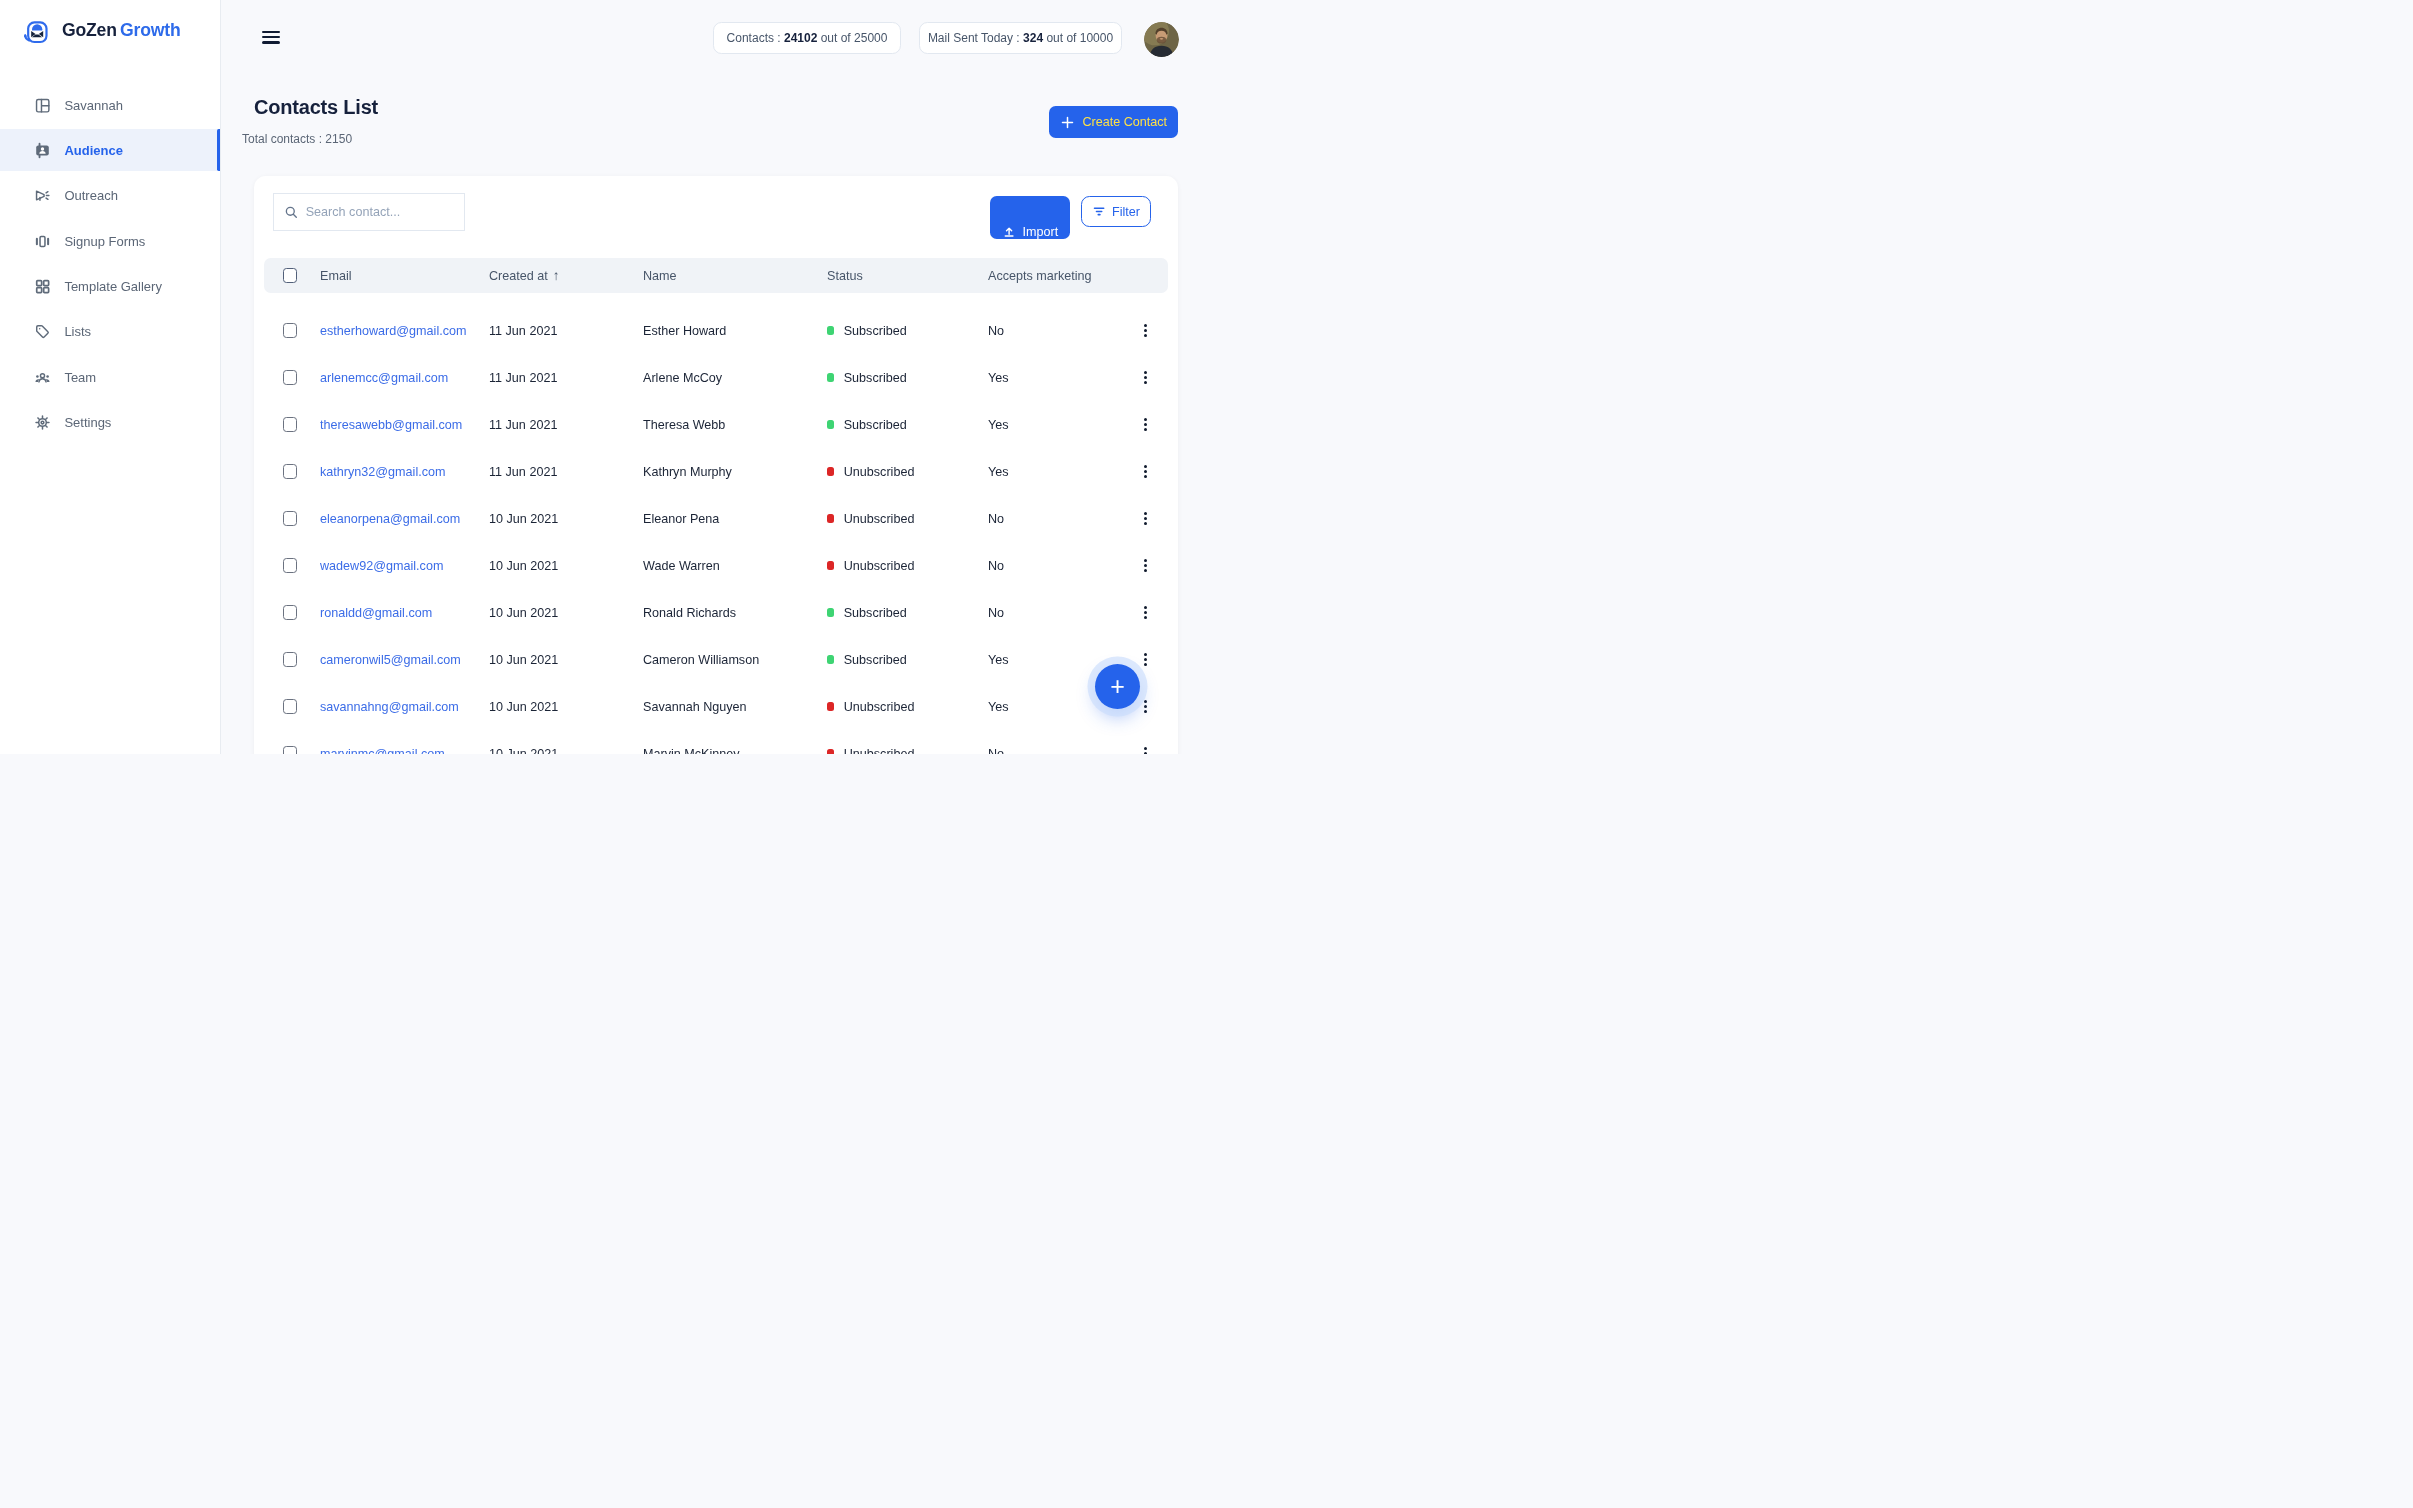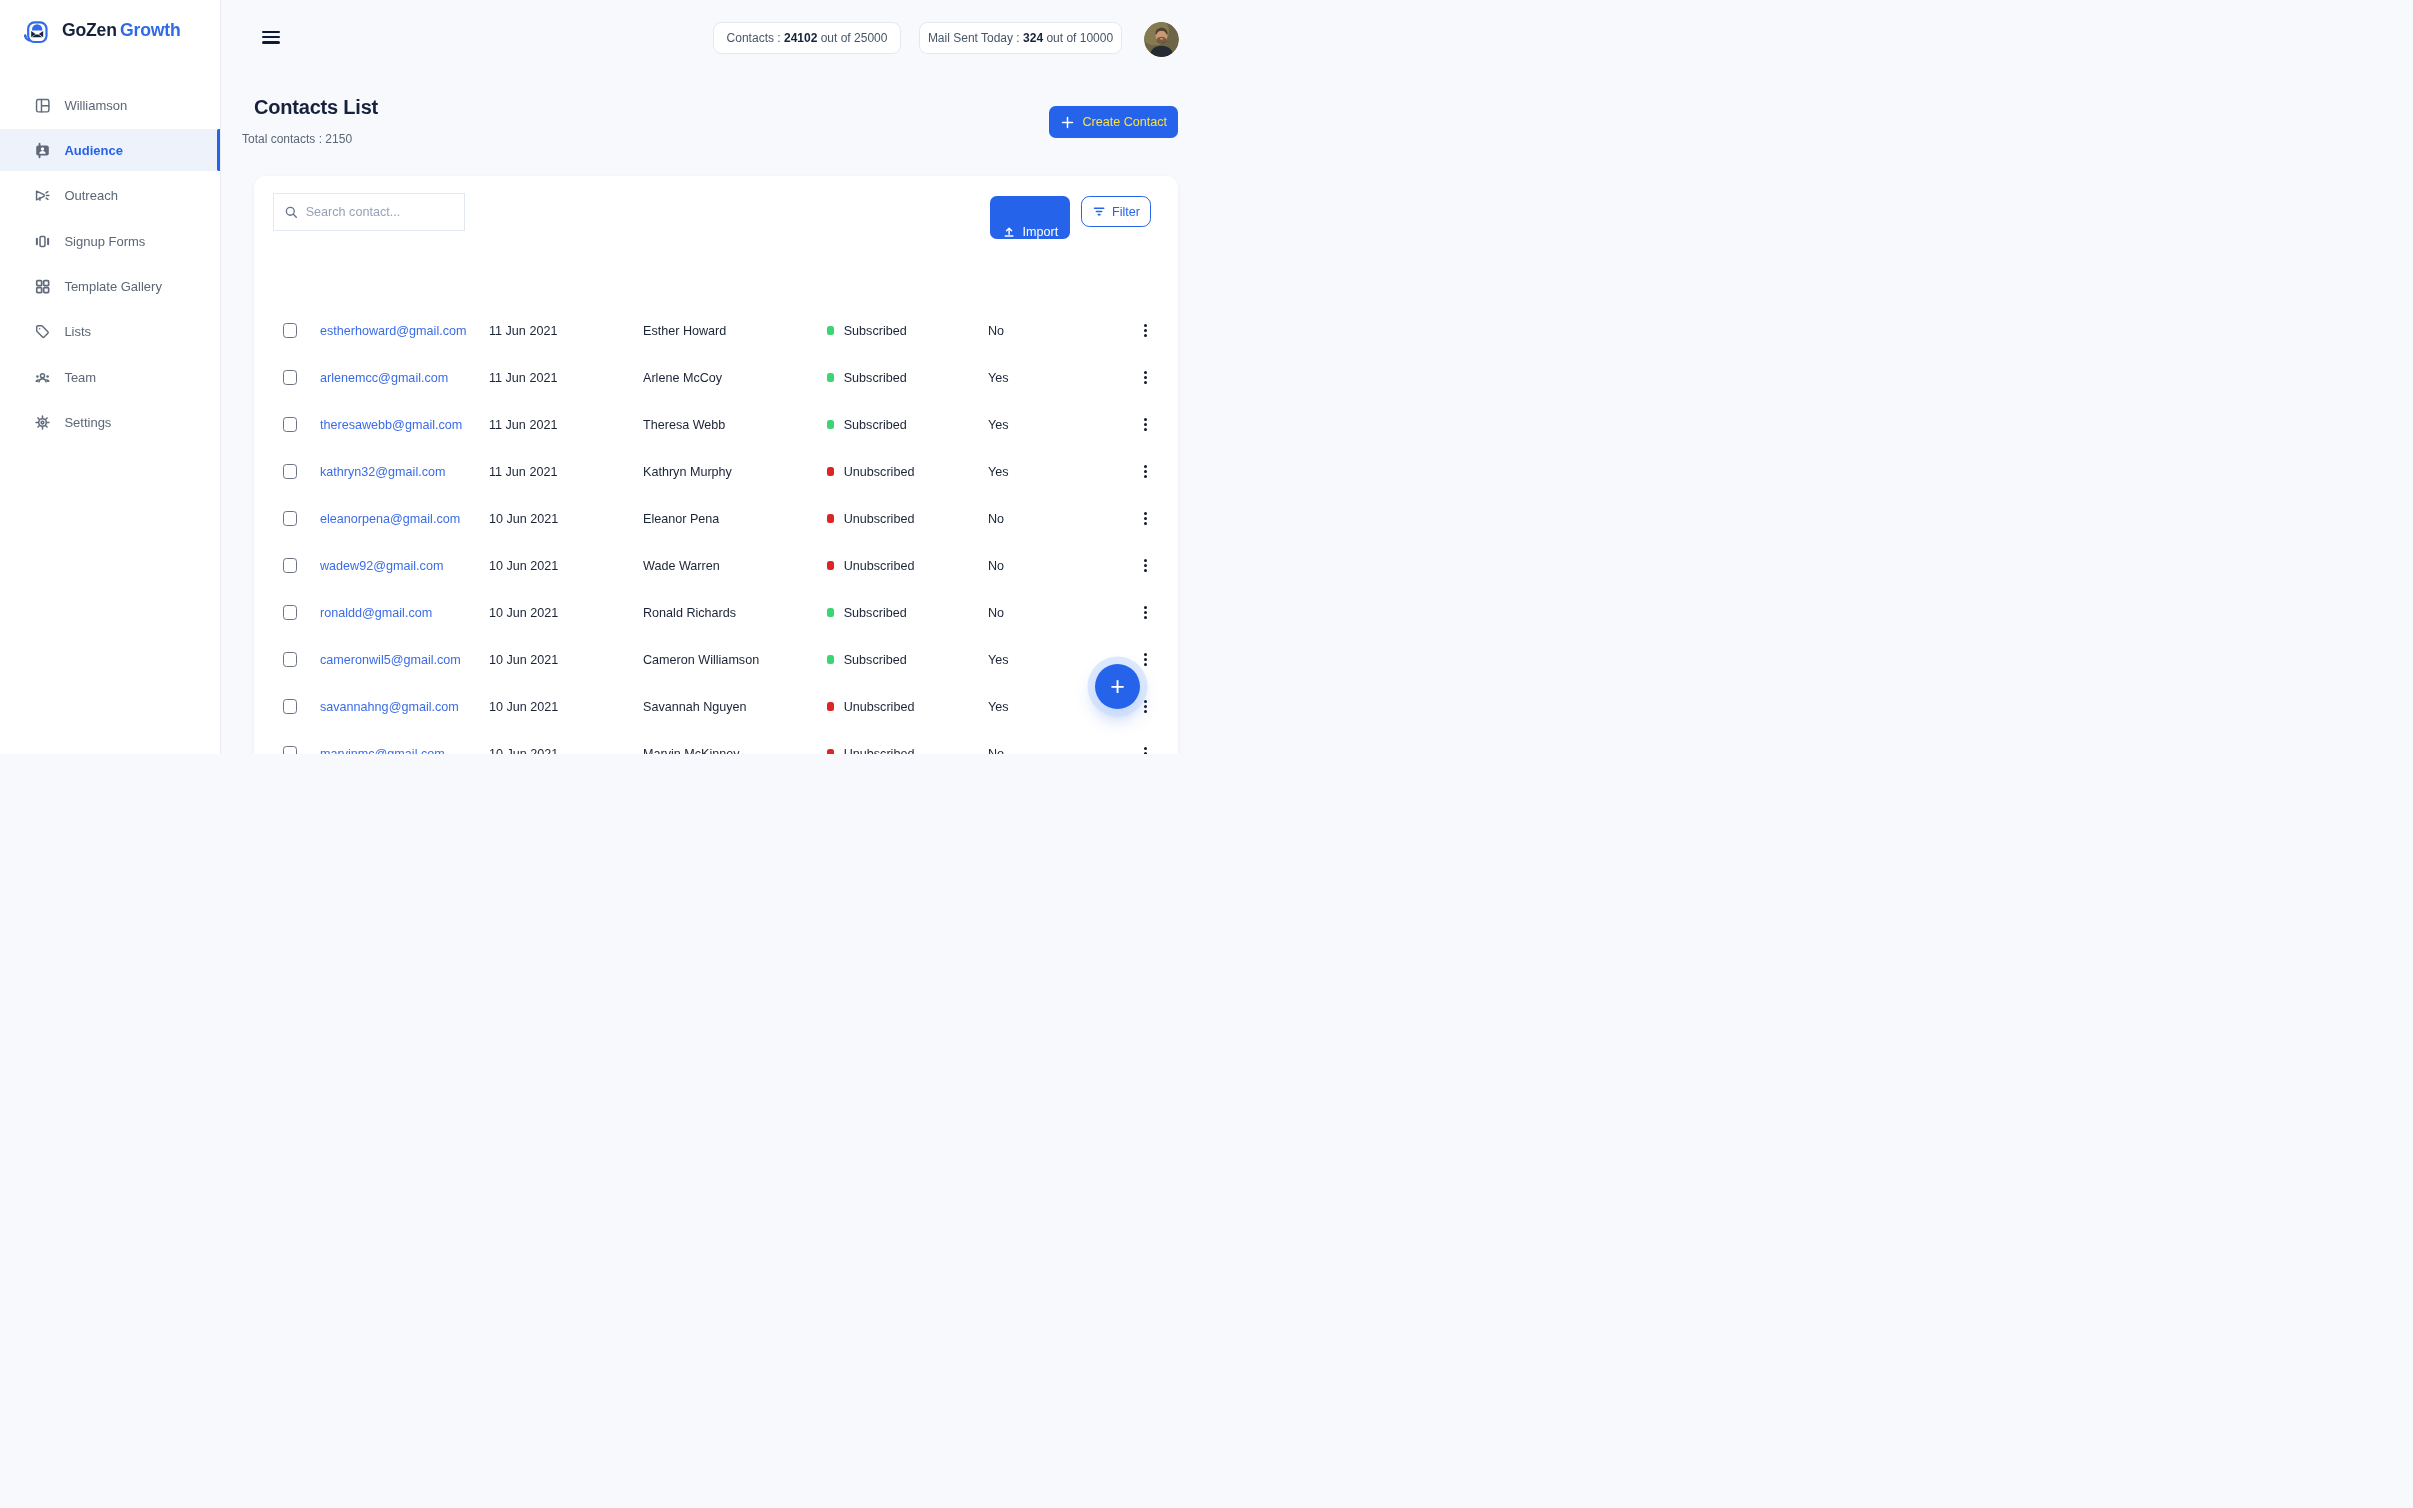--- a/index.html
+++ b/index.html
@@ -87,21 +87,21 @@
   </div>
 
   <nav class="nav">
     <div class="nav-item">
       <span class="icon">
         <svg viewBox="0 0 20 20" width="17" height="17" fill="none" stroke="currentColor" stroke-width="1.7" stroke-linecap="round" stroke-linejoin="round">
           <rect x="3" y="3" width="14.5" height="14.5" rx="2"></rect>
             <path d="M8.8 3v14.5M8.8 10.2h8.7"></path>
         </svg>
       </span>
-      <span class="label">Williamson</span>
+      <span class="label">Savannah</span>
     </div>
 
     <div class="nav-item active">
       <span class="icon">
         <svg viewBox="0 0 20 20" width="17" height="17">
           <path d="M6.5 2.1v2.4M6.5 15.6v2.4" stroke="currentColor" stroke-width="2.2" stroke-linecap="round"></path>
           <rect x="2.6" y="4" width="14.8" height="12" rx="2.4" fill="currentColor"></rect>
           <circle cx="10" cy="8.2" r="2" fill="#fff"></circle>
           <path d="M6.3 13.9c0-2.1 1.6-3.3 3.7-3.3s3.7 1.2 3.7 3.3z" fill="#fff"></path>
         </svg>
@@ -244,20 +244,32 @@
 
     <button class="btn-filter">
       <span>
         <svg viewBox="0 0 20 20" width="14.2" height="14.2" fill="none" stroke="#2563eb" stroke-width="2.2" stroke-linecap="round">
             <path d="M3.5 6h13M6.3 10.5h7.4M8.8 15h2.4"></path>
           </svg>
       </span>
       <span>Filter</span>
     </button>
 
+    <div class="thead grid-cols">
+      <span class="checkbox"></span>
+      <span class="th">Email</span>
+      <span class="th">
+          <span>Created at</span>
+          <span style="font-size:13.4px;color:#475569;">↑</span>
+        </span>
+      <span class="th">Name</span>
+      <span class="th">Status</span>
+      <span class="th">Accepts marketing</span>
+      <span></span>
+    </div>
 
     <div class="rows" id="rows">
   <div class="row grid-cols">
     <span class="checkbox"></span>
     <span class="email">estherhoward@gmail.com</span>
     <span class="created">11 Jun 2021</span>
     <span class="nm">Esther Howard</span>
     <span class="status">
             <i class="dot green"></i>
             <span class="st-label">Subscribed</span>

